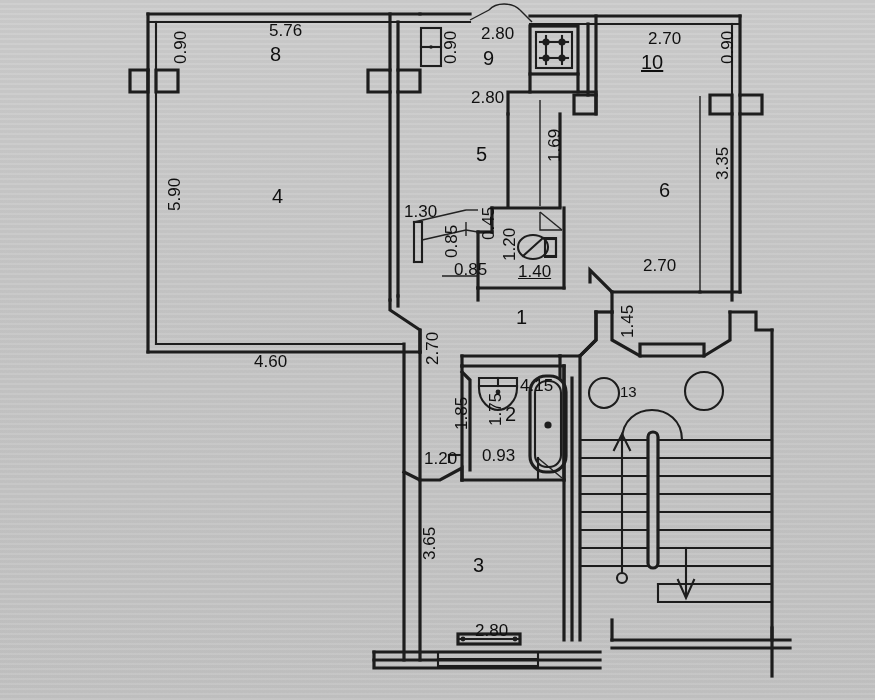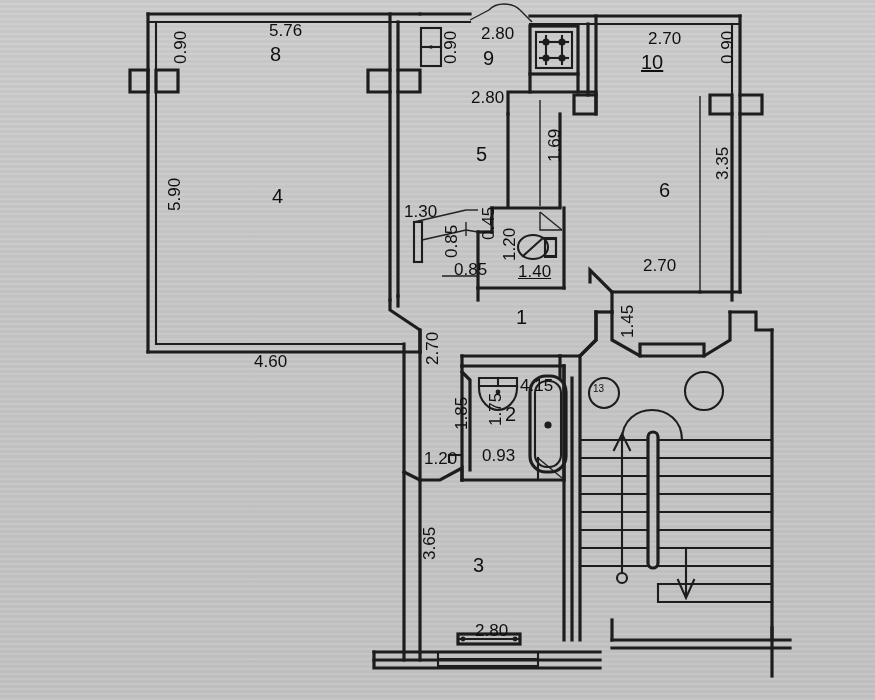--- a/index.html
+++ b/index.html
@@ -341,15 +341,15 @@
       <div class="dim-label" style="left: 475px; top: 622px;">2.80</div>
       <div class="room-label" style="left: 516px; top: 307px;">1</div>
       <div class="room-label" style="left: 505px; top: 404px;">2</div>
       <div class="room-label" style="left: 473px; top: 555px;">3</div>
       <div class="room-label" style="left: 272px; top: 186px;">4</div>
       <div class="room-label" style="left: 476px; top: 144px;">5</div>
       <div class="room-label" style="left: 659px; top: 180px;">6</div>
       <div class="room-label" style="left: 270px; top: 44px;">8</div>
       <div class="room-label" style="left: 483px; top: 48px;">9</div>
       <div class="room-label" style="left: 641px; top: 52px; text-decoration: underline;">10</div>
-      <div class="room-label" style="left: 593px; top: 384px; font-size: 10px;">13</div>
+      <div class="room-label" style="left: 620px; top: 384px; font-size: 15px;">13</div>
     </div>
 </div>
 
 </body></html>

